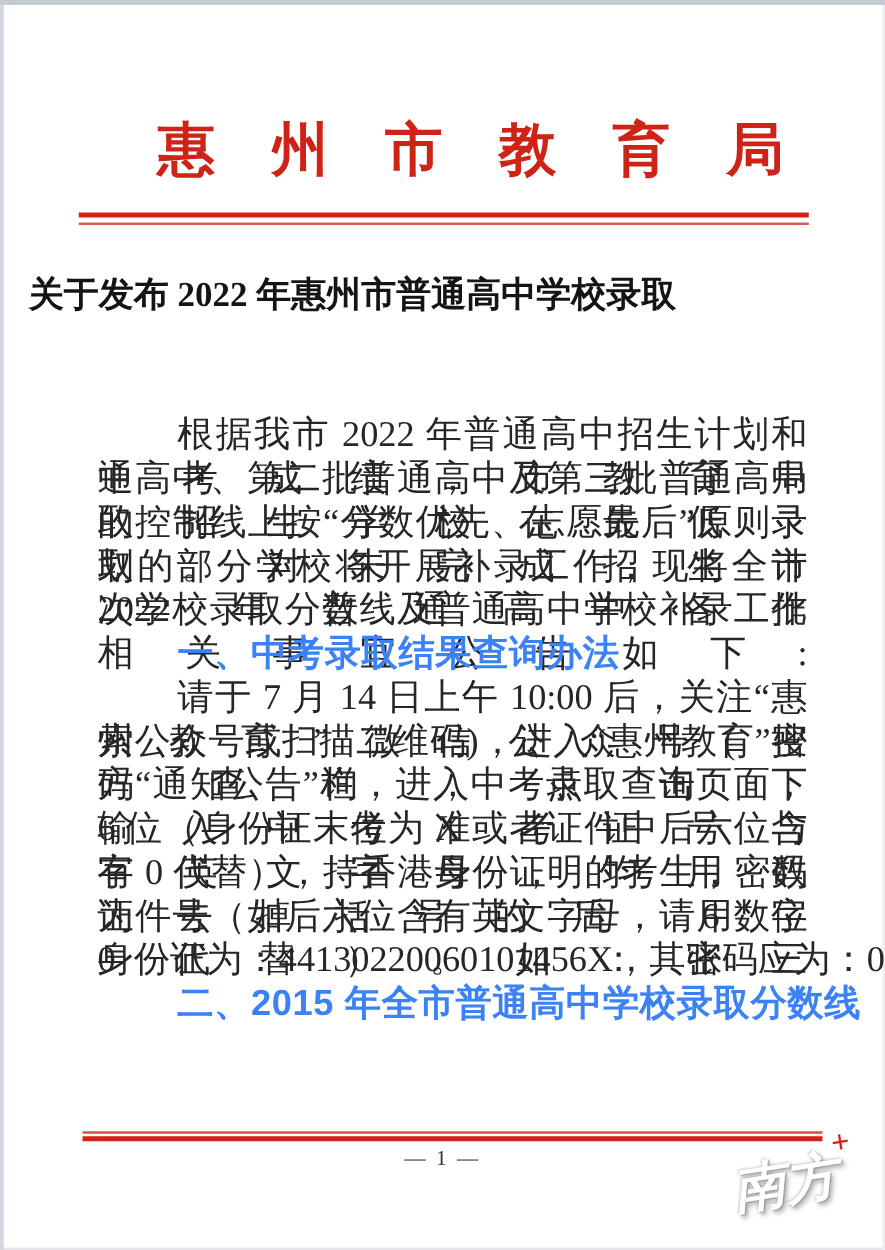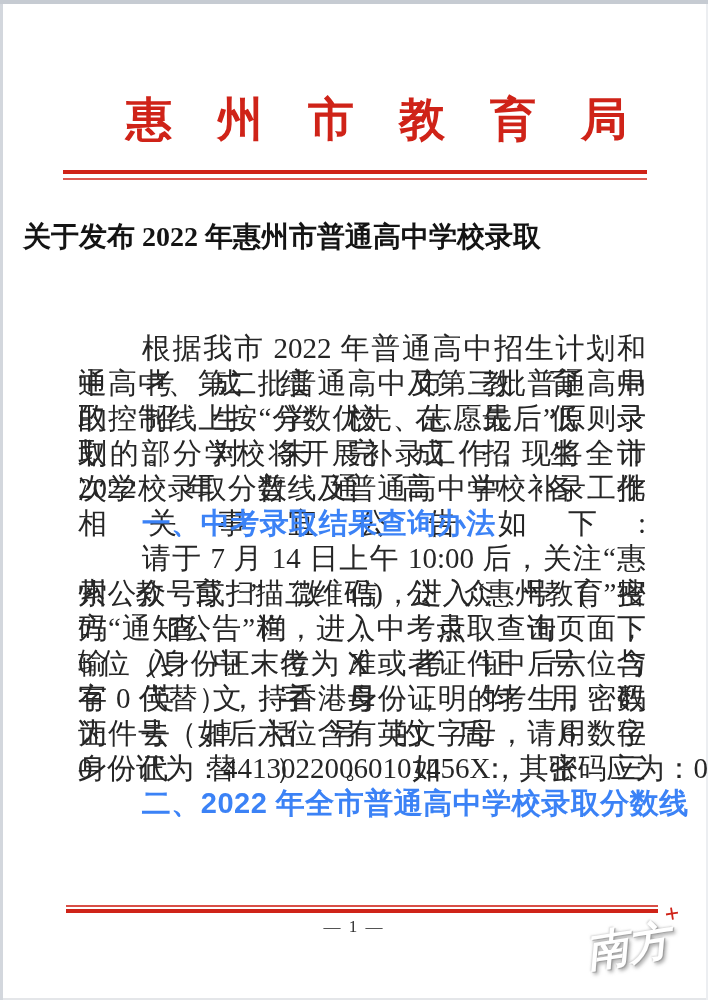--- a/index.html
+++ b/index.html
@@ -94,21 +94,21 @@
       <div class="line just">划的部分学校将开展补录工作，现将全市 2022 年普通高中各批</div>
       <div class="line just">次学校录取分数线及普通高中学校补录工作相关事宜公告如下:</div>
       <div class="line heading indent">一、中考录取结果查询办法</div>
       <div class="line indent just">请于 7 月 14 日上午 10:00 后，关注“惠州教育”微信公众号(搜</div>
       <div class="line just">索公众号或扫描二维码)，进入“惠州教育”密码查询，点击下</div>
       <div class="line just">方“通知公告”栏，进入中考录取查询页面，输入中考准考证号与</div>
       <div class="line just">6 位（身份证末位为 X 或者证件中后六位含有英文字母，均用数</div>
       <div class="line just">字 0 代替），持香港身份证明的考生，密码为去掉括号的后 6 位</div>
       <div class="line just">证件号（如后六位含有英文字母，请用数字 0 代替）。如：张三</div>
       <div class="line">身份证为：44130220060101456X，其密码应为：026280。</div>
-      <div class="line heading indent">二、2022 年全市普通高中学校录取分数线</div>
+      <div class="line heading indent">二、2015 年全市普通高中学校录取分数线</div>
     </div>
 
   <div class="rule-bot-thin"></div>
   <div class="rule-bot-thick"></div>
 
   <div class="page-number">— 1 —</div>
 
   <div class="watermark">
     <span class="wm-plus">+</span>
     <span class="wm-text">南方</span>

